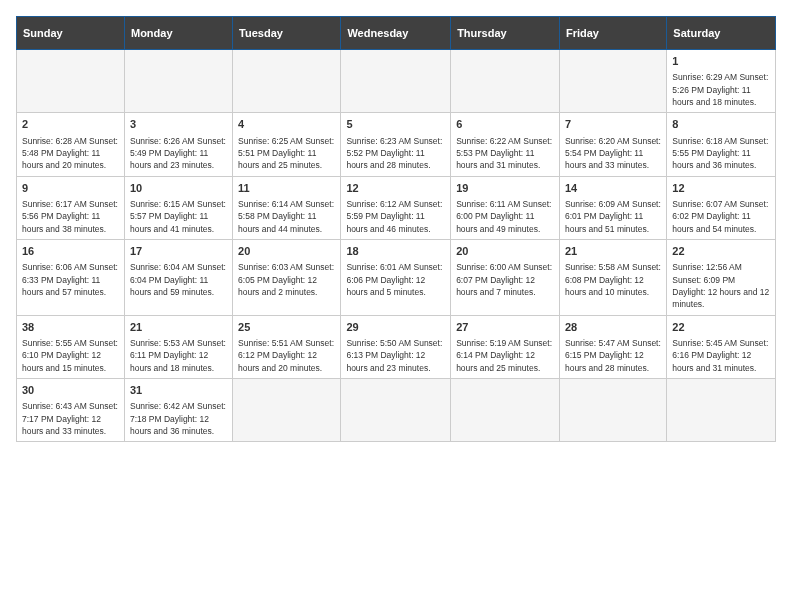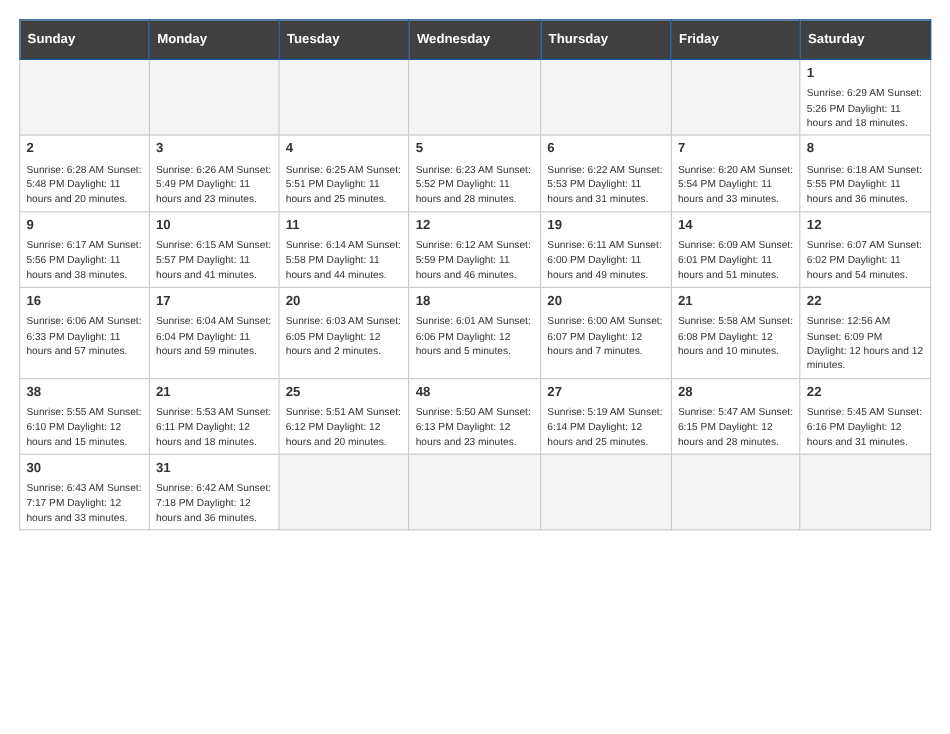--- a/index.html
+++ b/index.html
@@ -260,21 +260,21 @@
 Sunset: 6:11 PM
 Daylight: 12 hours and 18 minutes.</div>
           </td>
           <td>
             <span class="day-number">25</span>
             <div class="day-info">Sunrise: 5:51 AM
 Sunset: 6:12 PM
 Daylight: 12 hours and 20 minutes.</div>
           </td>
           <td>
-            <span class="day-number">48</span>
+            <span class="day-number">29</span>
             <div class="day-info">Sunrise: 5:50 AM
 Sunset: 6:13 PM
 Daylight: 12 hours and 23 minutes.</div>
           </td>
           <td>
             <span class="day-number">27</span>
             <div class="day-info">Sunrise: 5:19 AM
 Sunset: 6:14 PM
 Daylight: 12 hours and 25 minutes.</div>
           </td>

